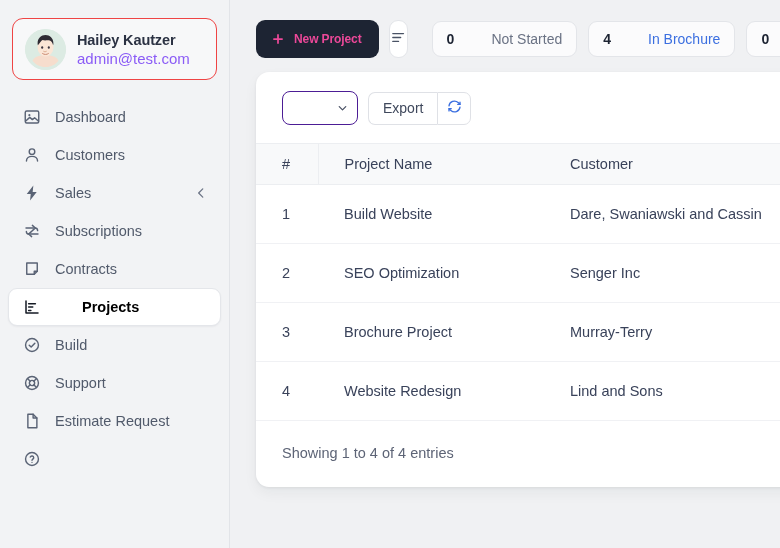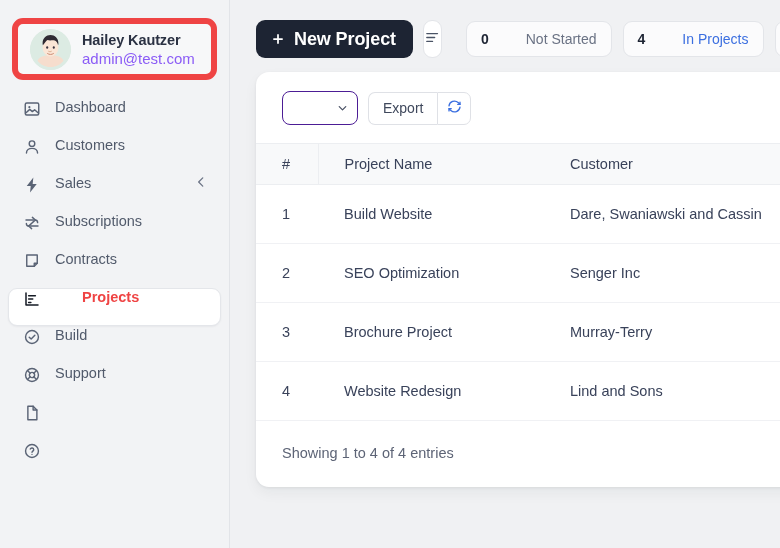--- a/index.html
+++ b/index.html
@@ -31,21 +31,21 @@
     padding: 14px 8px 0 8px;
     overflow: hidden;
     position: relative;
   }
 
   .profile-card {
     display: flex;
     align-items: center;
     gap: 11px;
     background: #f7f8f9;
-    border: 6px solid #ef4444;
+    border: 1px solid #ef4444;
     border-radius: 11px;
     padding: 2px 12px;
     margin: 4px 4px 18px 4px;
     height: 62px;
   }
 
   .avatar {
     width: 41px;
     height: 41px;
     min-width: 41px;
@@ -67,36 +67,36 @@
   .profile-email {
     font-size: 15px;
     color: #8b5cf6;
     white-space: nowrap;
   }
 
   .nav { display: flex; flex-direction: column; }
 
   .nav-item {
     display: flex;
-    align-items: flex-start;
+    align-items: center;
     gap: 14px;
     height: 38px;
     padding: 0 12px 0 13px;
     border-radius: 9px;
     color: #515a6b;
     font-size: 14.5px;
     position: relative;
     border: 1px solid transparent;
   }
   .nav-item .nav-label { white-space: nowrap; }
 
   .nav-item.active {
     background: #ffffff;
     border: 1px solid #e4e6ea;
-    color: #ef4444;
+    color: #000000;
     font-weight: bold;
     box-shadow: 0 1px 2px rgba(20,25,40,0.05);
     gap: 41px;
   }
 
   .nav-icon {
     width: 19px;
     height: 19px;
     min-width: 19px;
     display: flex;
@@ -131,26 +131,26 @@
     height: 38px;
     margin-bottom: 14px;
     white-space: nowrap;
   }
 
   .btn-new {
     display: inline-flex;
     align-items: center;
     gap: 9px;
     background: #1d2433;
-    color: #ffffff;
+    color: #ec4899;
     border: none;
     border-radius: 9px;
     height: 38px;
     padding: 0 17px 0 15px;
-    font-size: 18px;
+    font-size: 12px;
     font-weight: bold;
     font-family: "Liberation Sans", sans-serif;
     letter-spacing: -0.1px;
     text-align: center;
   }
   .plus-icon {
     width: 14px; height: 14px;
     display: flex; align-items: center; justify-content: center;
   }
 
@@ -407,20 +407,21 @@
       </div>
 
 
       <div class="nav-item">
         <span class="nav-icon">
           <svg width="18" height="18" viewBox="0 0 24 24" fill="none" stroke="currentColor" stroke-width="1.9" stroke-linecap="round" stroke-linejoin="round">
             <path d="M6.5 3h7l5 5v13h-12z"></path>
             <path d="M13.5 3v5h5"></path>
           </svg>
         </span>
+        <span class="nav-label">Estimate Request</span>
       </div>
 
       <div class="nav-item">
         <span class="nav-icon">
           <svg width="18" height="18" viewBox="0 0 24 24" fill="none" stroke="currentColor" stroke-width="1.9" stroke-linecap="round" stroke-linejoin="round">
             <circle cx="12" cy="12" r="8.6"></circle>
             <path d="M9.7 9.4a2.4 2.4 0 014.6.9c0 1.6-2.3 2-2.3 3.4"></path>
             <circle cx="12" cy="16.6" r="0.85" fill="currentColor" stroke="none"></circle>
           </svg>
         </span>
@@ -452,21 +453,21 @@
 
       <div class="chips">
 
         <div class="chip">
           <span class="chip-count">0</span>
           <span class="chip-label">Not Started</span>
         </div>
 
         <div class="chip">
           <span class="chip-count">4</span>
-          <span class="chip-label blue">In Projects</span>
+          <span class="chip-label blue">In Brochure</span>
         </div>
 
         <div class="chip">
           <span class="chip-count">0</span>
           <span class="chip-label orange">On Hold</span>
         </div>
 
       </div>
     </div>
 

